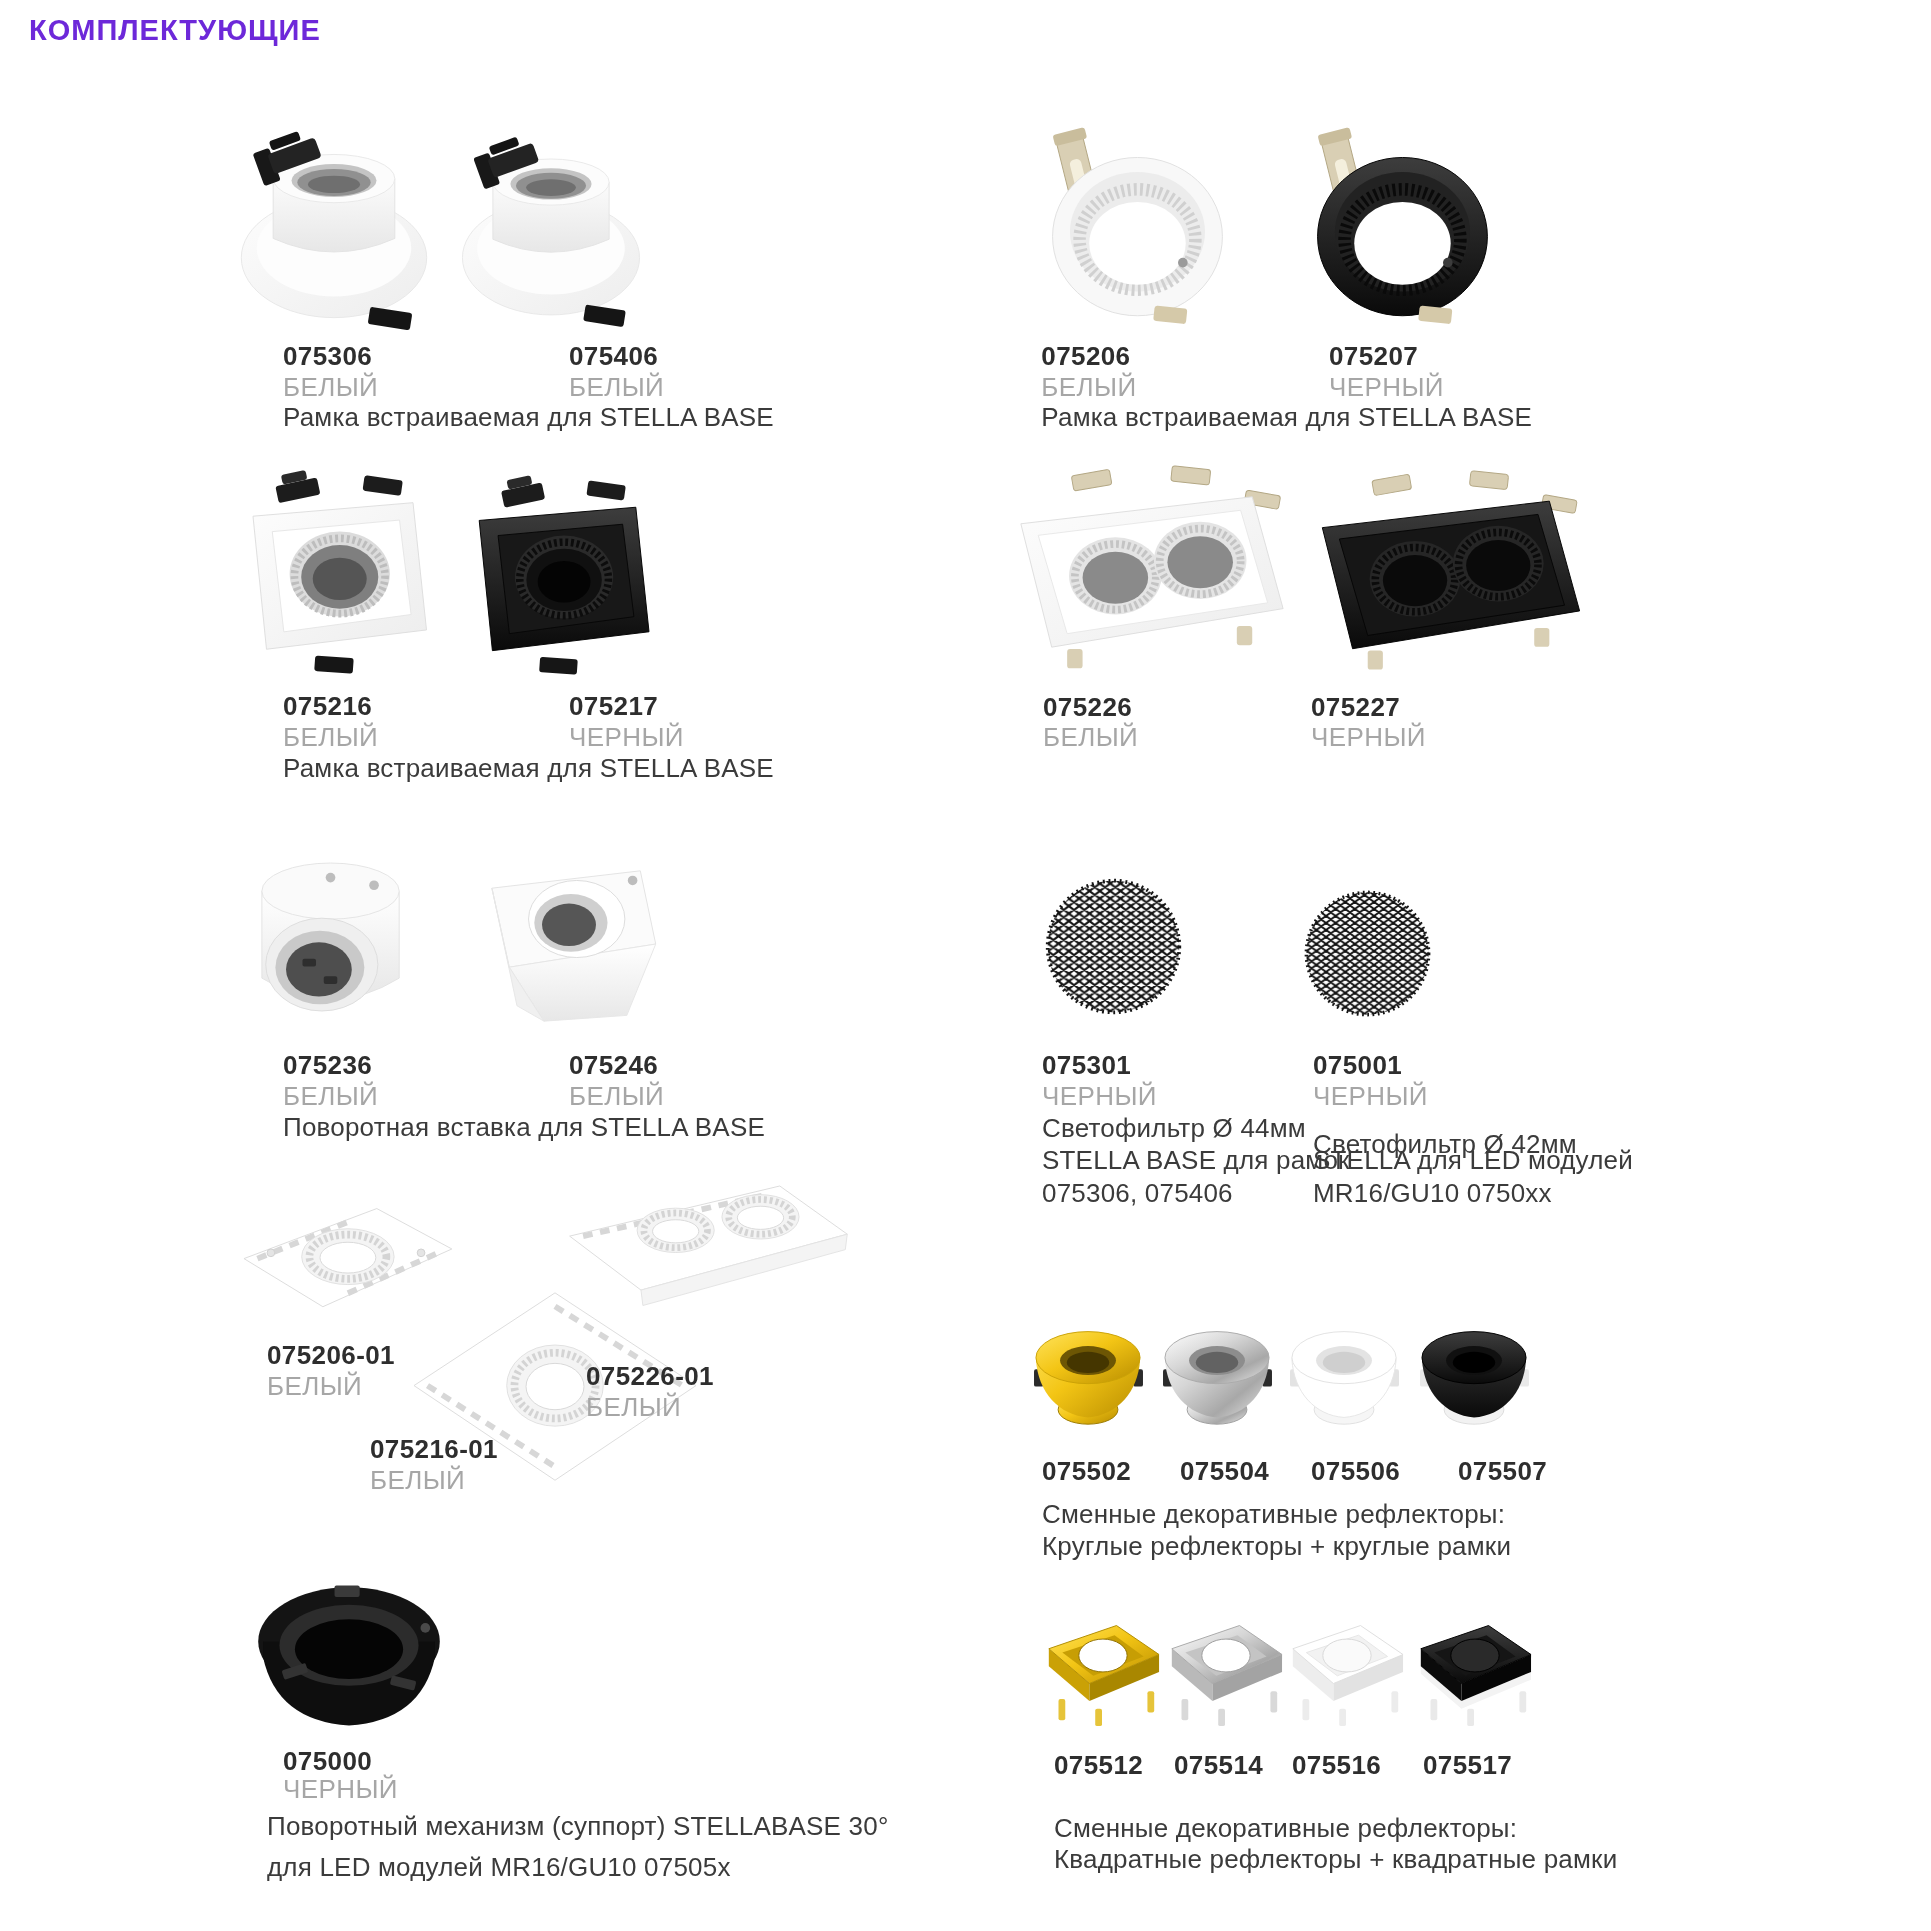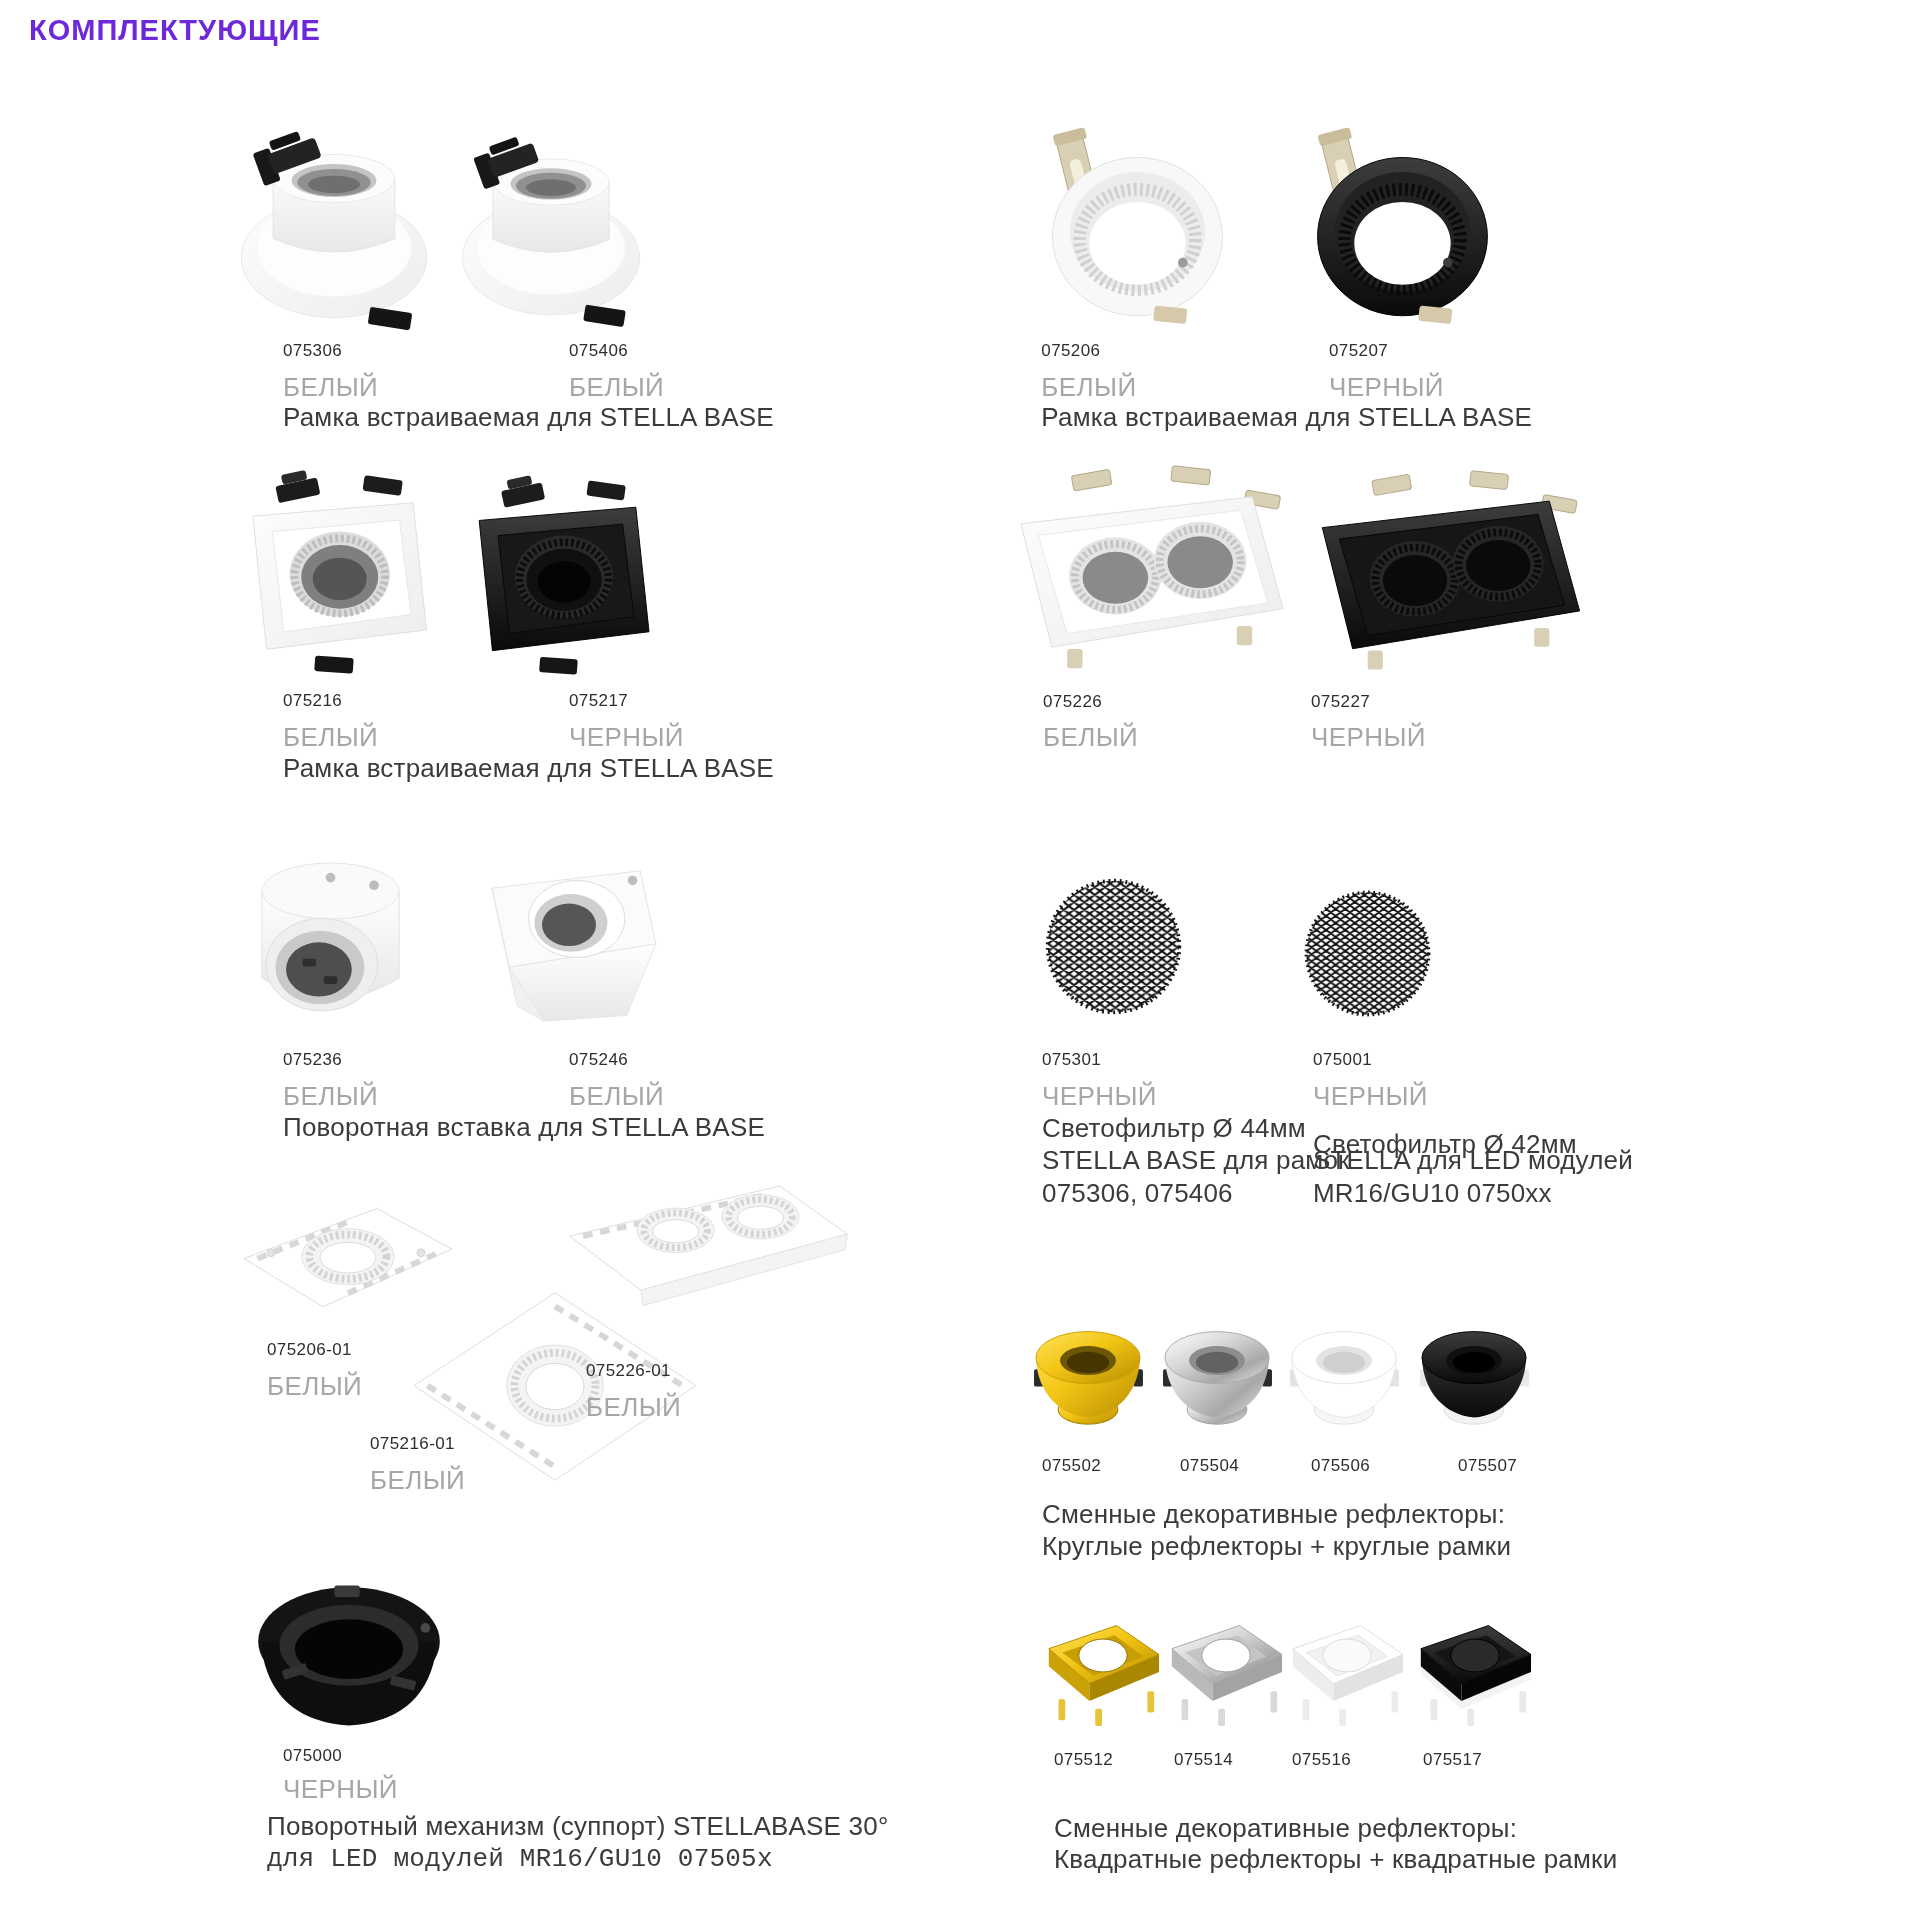--- a/index.html
+++ b/index.html
@@ -6,21 +6,21 @@
   body{
     width:1931px;height:1931px;background:#ffffff;position:relative;
     font-family:"Liberation Sans", sans-serif;color:#2d2d2d;overflow:hidden;
   }
   .ttl{
     position:absolute;left:29px;top:13.5px;font-size:29px;font-weight:700;
     letter-spacing:1px;color:#6d28d9;white-space:nowrap;
   }
   .group{position:absolute;}
   .img{position:absolute;}
-  .code{position:absolute;font-size:17px;color:#2e2e2e;letter-spacing:0.4px;white-space:nowrap;}
+  .code{position:absolute;font-size:26px;color:#2e2e2e;letter-spacing:0.4px;white-space:nowrap;font-weight:bold;}
   .clr{position:absolute;font-size:26px;color:#a6a6a6;letter-spacing:0.4px;white-space:nowrap;}
   .cap{position:absolute;font-size:26px;color:#3b3b3b;letter-spacing:0.2px;white-space:nowrap;}
   svg{display:block;}
 </style>
 </head>
 <body>
 
 <svg width="0" height="0" style="position:absolute" aria-hidden="true">
   <defs>
     <linearGradient id="gWhite" x1="0" y1="0" x2="0" y2="1">
@@ -355,21 +355,21 @@
     <ellipse cx="117" cy="84" rx="72" ry="42" fill="#2c2c2c"></ellipse>
     <ellipse cx="117" cy="88" rx="56" ry="31" fill="#050505"></ellipse>
     <rect x="102" y="22" width="26" height="12" rx="2" fill="#3a3a3a"></rect>
     <rect x="48" y="106" width="26" height="10" rx="2" fill="#333333" transform="rotate(-18 61 111)"></rect>
     <rect x="160" y="118" width="26" height="10" rx="2" fill="#333333" transform="rotate(14 173 123)"></rect>
     <circle cx="196" cy="66" r="5" fill="#4a4a4a"></circle>
   </svg>
   <div class="code" style="left:66px;top:182px;">075000</div>
   <div class="clr" style="left:66px;top:210px;">ЧЕРНЫЙ</div>
   <div class="cap" style="left:50px;top:247px;">Поворотный механизм (суппорт) STELLABASE 30°</div>
-  <div class="cap" style="left:50px;top:280px;font-family:Liberation Mono, monospace;">для LED модулей MR16/GU10 07505x</div>
+  <div class="cap" style="left:50px;top:288px;">для LED модулей MR16/GU10 07505x</div>
 </div>
 
 <div class="group" style="left:1020px;top:1593px;width:618px;height:290px;">
   <svg class="img" style="left:19.3px;top:19.3px" width="126" height="116" viewBox="0 0 130 120">
     <rect x="20" y="90" width="7" height="22" rx="2" fill="#e6c43a"></rect>
     <rect x="58" y="100" width="7" height="18" rx="2" fill="#e6c43a"></rect>
     <rect x="112" y="82" width="7" height="22" rx="2" fill="#e6c43a"></rect>
     <polygon points="10,38 52,74 52,92 10,56" fill="#caa106"></polygon>
     <polygon points="52,74 124,44 124,62 52,92" fill="#a98700"></polygon>
     <polygon points="10,38 80,14 124,44 52,74" fill="url(#gGold)" stroke="#b08c00"></polygon>

